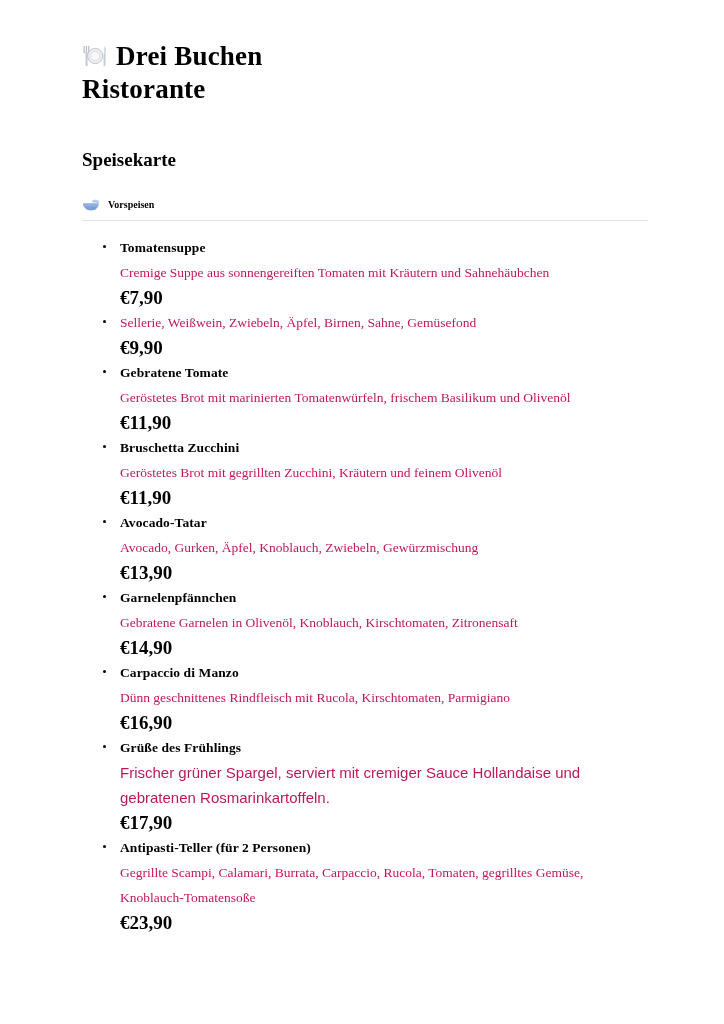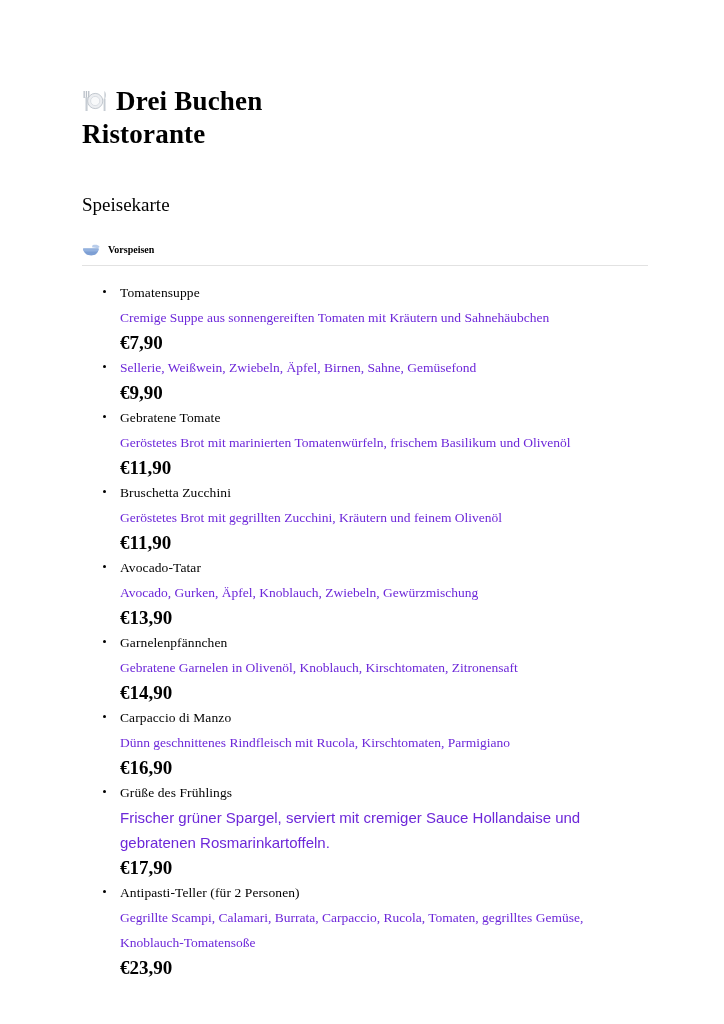--- a/index.html
+++ b/index.html
@@ -14,21 +14,21 @@
     font-family: "Liberation Serif", "DejaVu Serif", serif;
     color: #000000;
     -webkit-font-smoothing: antialiased;
   }
 
   .page {
     position: relative;
     width: 724px;
     height: 844px;
     box-sizing: border-box;
-    padding: 85px 76px 0 82px;
+    padding: 40px 76px 0 82px;
   }
 
   
   .doc-title {
     font-size: 27px;
     font-weight: bold;
     line-height: 33px;
     letter-spacing: 0.2px;
     margin: 0;
     max-width: 300px;
@@ -37,21 +37,21 @@
     display: inline-block;
     vertical-align: -3px;
     margin-right: 8px;
     line-height: 1;
   }
   .title-icon svg { display: block; }
 
   
   .section-heading {
     font-size: 19px;
-    font-weight: normal;
+    font-weight: bold;
     line-height: 24px;
     margin: 42px 0 7px 0;
   }
 
   
   .subsection {
     margin-top: 24px;
   }
   .subsection-title {
     font-size: 10px;
@@ -92,30 +92,30 @@
     position: absolute;
     left: 21px;
     top: 10px;
     width: 3px;
     height: 3px;
     background: #000;
     border-radius: 50%;
   }
   .item-name {
     font-size: 13.5px;
-    font-weight: normal;
+    font-weight: bold;
     line-height: 25px;
     letter-spacing: 0.1px;
     margin: 0;
   }
   .item-desc {
     font-size: 13.5px;
     line-height: 25px;
     margin: 0;
-    color: #6d28d9;
+    color: #be185d;
     max-width: 530px;
   }
   .item-desc.sans {
     font-family: "Liberation Sans", "DejaVu Sans", sans-serif;
     font-size: 15px;
   }
   .item-price {
     font-size: 19px;
     font-weight: bold;
     line-height: 25px;

